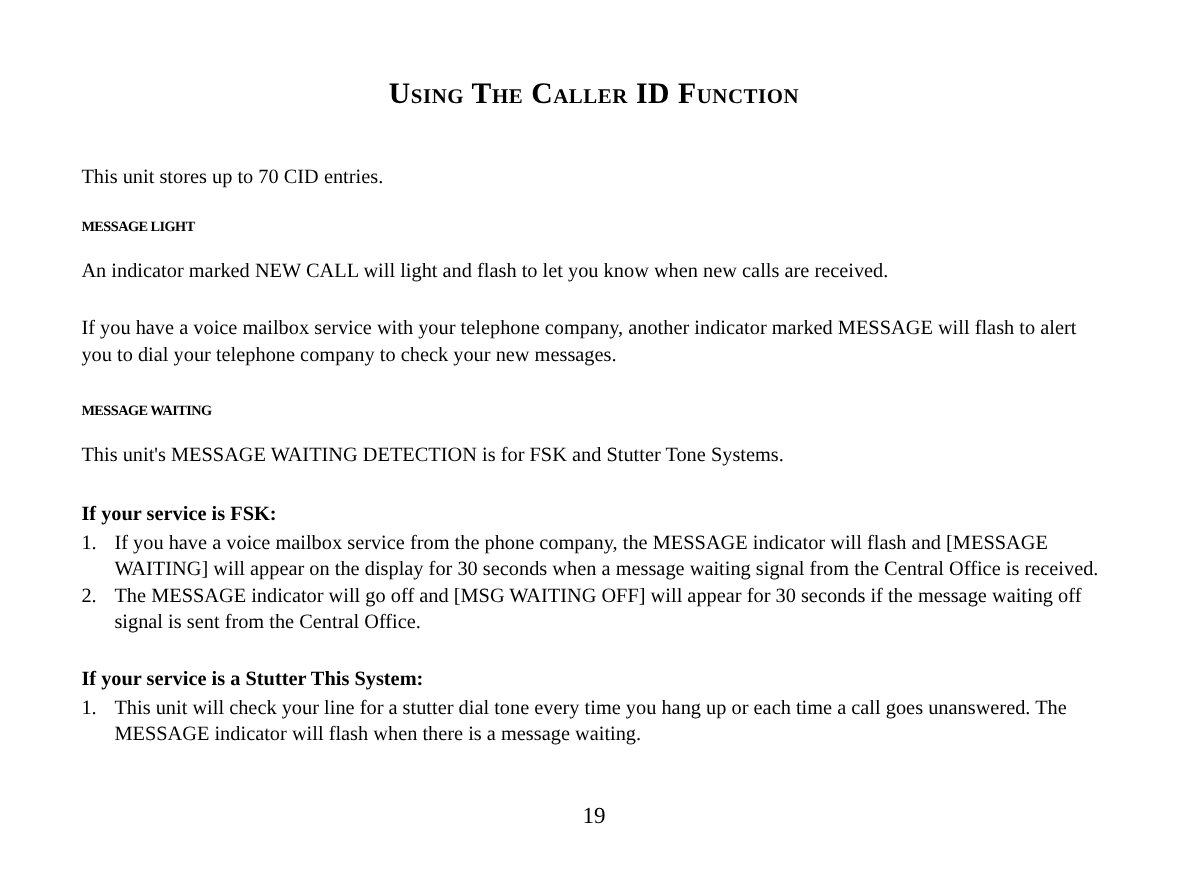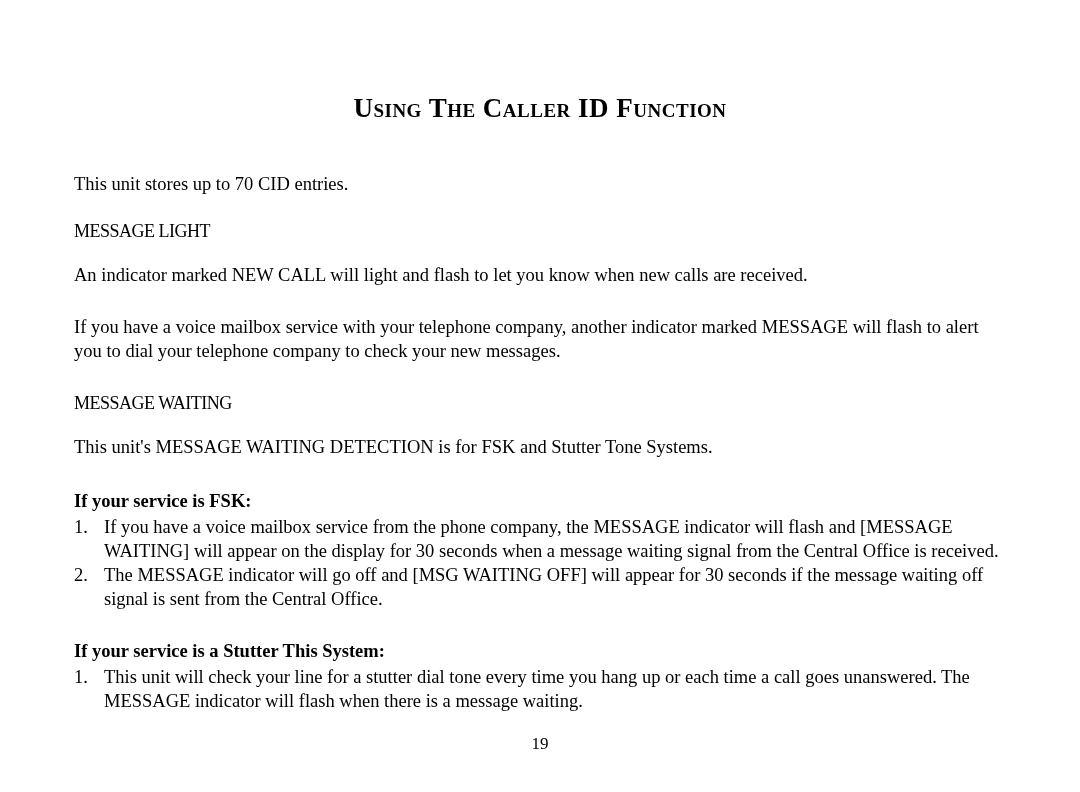--- a/index.html
+++ b/index.html
@@ -16,30 +16,29 @@
       padding: 70px 74px 30px 74px;
       position: relative;
     }
     .page-title {
       text-align: center;
       font-size: 27px;
       font-weight: bold;
       font-variant: small-caps;
       letter-spacing: 0.5px;
       margin-bottom: 48px;
-      margin-top: 23px;
     }
     .intro {
       font-size: 18.5px;
       margin-bottom: 24px;
       line-height: 1.35;
     }
     .section-heading {
-      font-size: 18px;
-      font-weight: normal;
+      font-size: 13px;
+      font-weight: bold;
       letter-spacing: -0.5px;
       margin-bottom: 2px;
     }
     .body-text {
       font-size: 18.5px;
       line-height: 1.3;
       margin-bottom: 30px;
       margin-top: 21px;
     }
     .body-text.tight {
@@ -66,21 +65,21 @@
     }
     .list .li-text {
       flex: 1;
     }
     .page-number {
       position: absolute;
       bottom: 38px;
       left: 0;
       right: 0;
       text-align: center;
-      font-size: 17px;
+      font-size: 21px;
     }
   </style>
 </head>
 <body>
 
 <h1 class="page-title">Using The Caller ID Function</h1>
 
 <p class="intro">This unit stores up to 70 CID entries.</p>
 
 <div class="section-heading">MESSAGE LIGHT</div>

